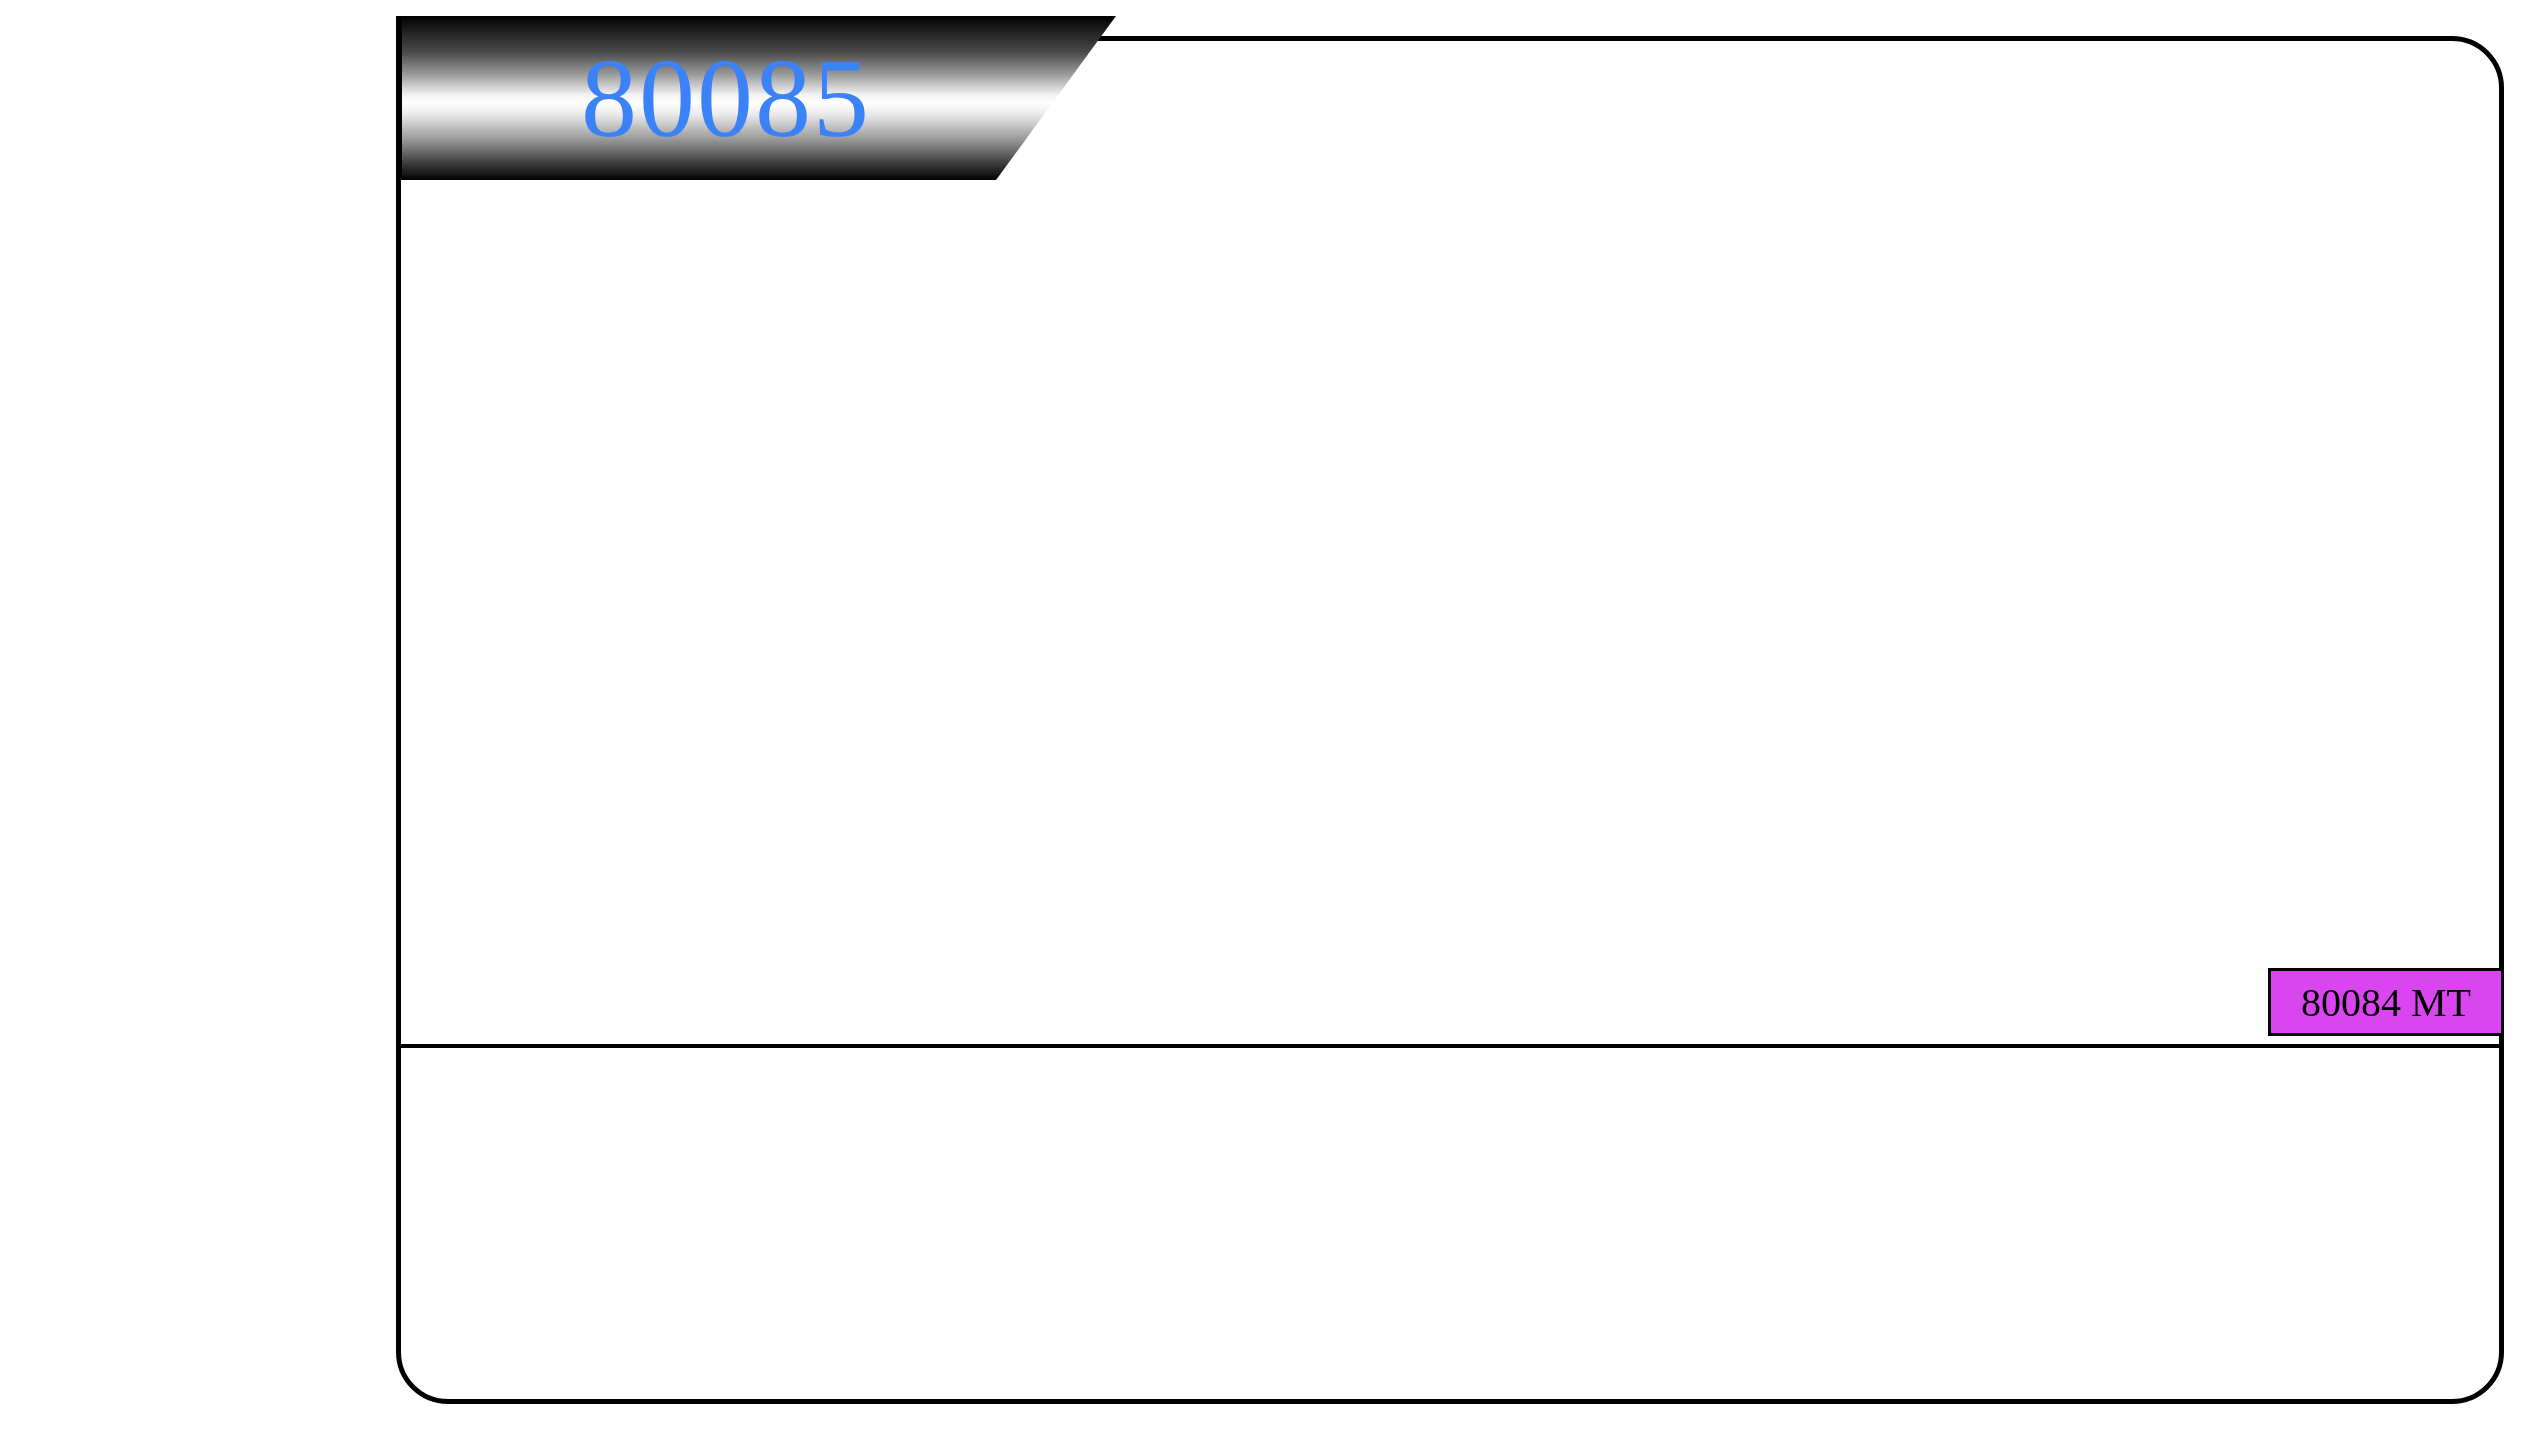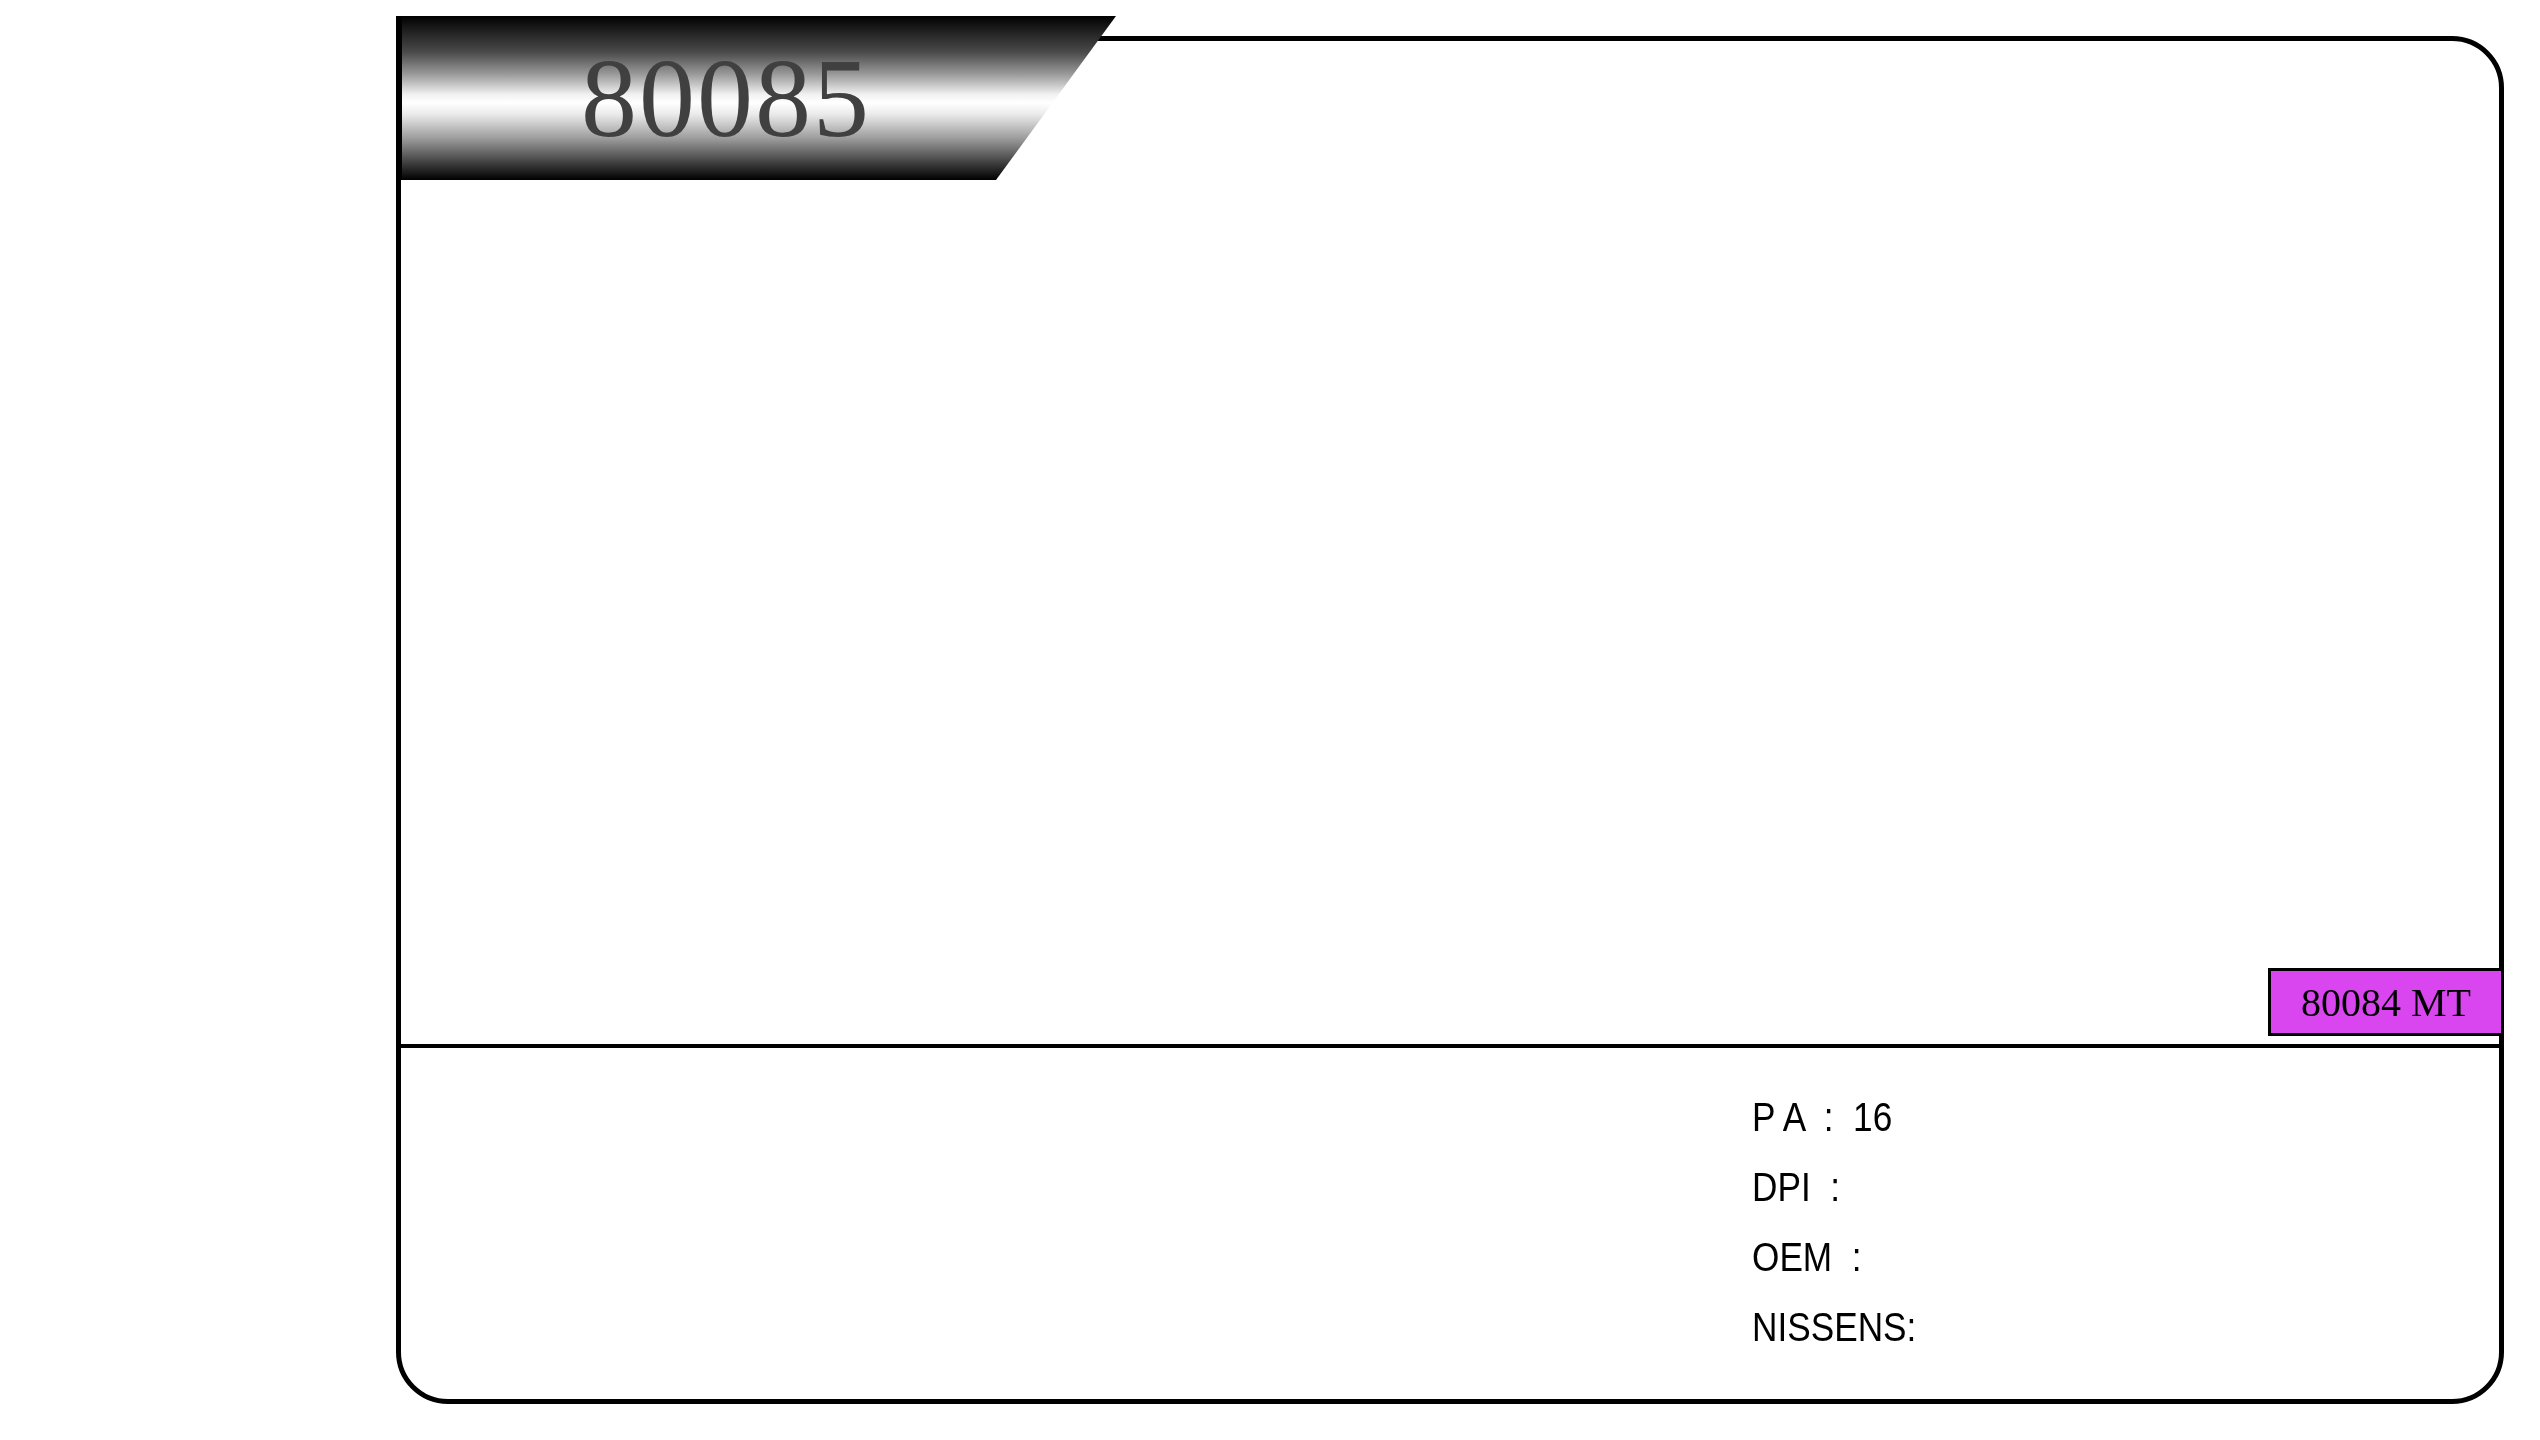--- a/index.html
+++ b/index.html
@@ -26,21 +26,21 @@
     left:396px; top:16px; width:720px; height:164px;
     background:linear-gradient(to bottom,#000 0%,#151515 6%,#4a4a4a 22%,#9d9d9d 36%,#f2f2f2 48%,#ffffff 53%,#eaeaea 60%,#9a9a9a 75%,#3c3c3c 90%,#000 100%);
     clip-path:polygon(0 0, 720px 0, 600px 164px, 0 164px);
     border-left:6px solid #000;
     box-sizing:border-box;
   }
   #banner-text{
     left:396px; top:16px; width:700px; height:164px;
     display:flex; align-items:center; justify-content:center;
     font-family:"Liberation Serif",serif;
-    font-size:112px; color:#404040; letter-spacing:2px; line-height:1;
+    font-size:112px; color:#3b82f6; letter-spacing:2px; line-height:1;
     padding-right:40px; box-sizing:border-box;
   }
 
   
   #divider{left:398px; top:1044px; width:2104px; height:4px; background:#000;}
 
   
   #tagbox{
     left:2268px; top:968px; width:236px; height:68px;
     border:3px solid #000; box-sizing:border-box;
@@ -348,20 +348,14 @@
   <div id="frame-left-line" class="abs"></div>
 
   <div id="banner" class="abs"></div>
   <div id="banner-text" class="abs">80085</div>
 
   <div id="tagbox" class="abs">80084 MT</div>
 
   <div id="divider" class="abs"></div>
 
 
-  <div id="spec-right" class="abs spec-col">
-    <div class="spec-line">P A  :  16</div>
-    <div class="spec-line">DPI  :</div>
-    <div class="spec-line">OEM  :</div>
-    <div class="spec-line">NISSENS:</div>
-  </div>
 
 </div>
 
 </body></html>

